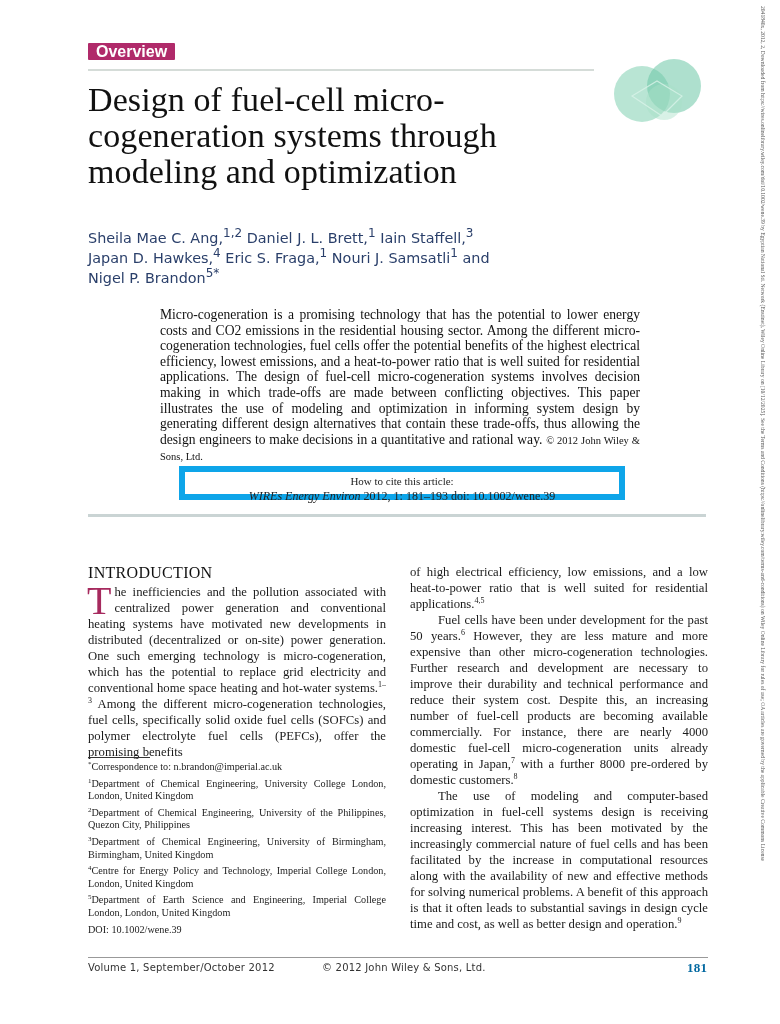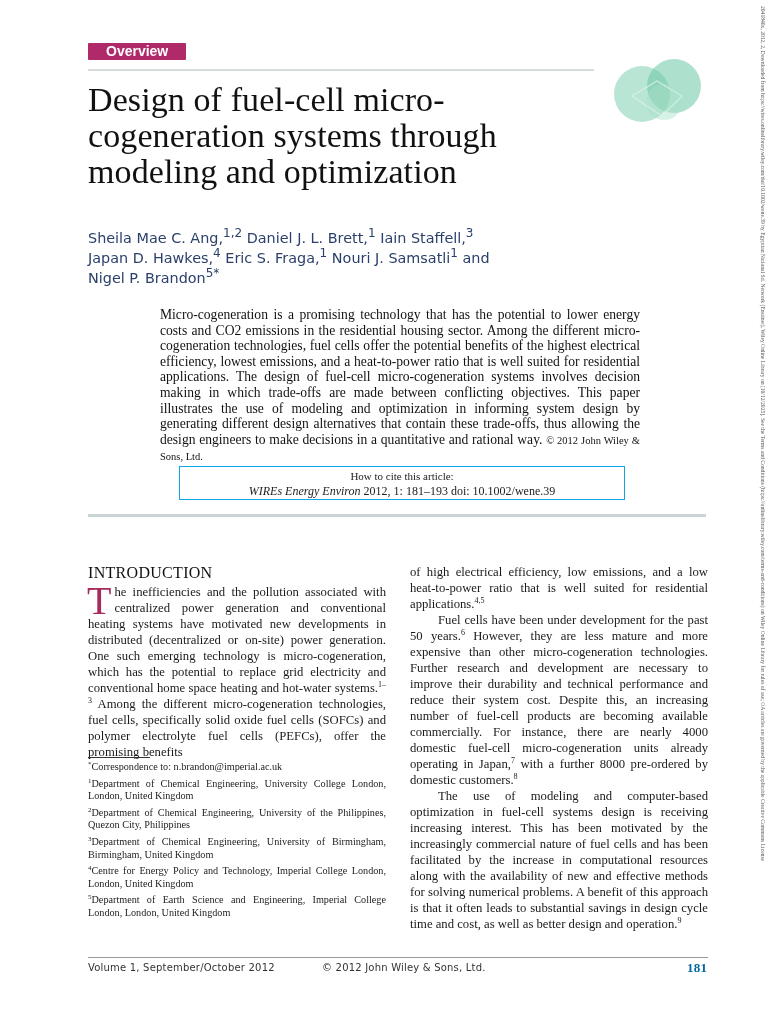--- a/index.html
+++ b/index.html
@@ -1,30 +1,30 @@
 <!DOCTYPE html>
 <html><head>
 <meta charset="utf-8">
 <style>
   html, body { margin:0; padding:0; background:#ffffff; }
   body { width:780px; height:1024px; position:relative; overflow:hidden; font-family:"Liberation Serif", serif; color:#1a1a1a; }
 
-  .badge { position:absolute; left:88px; top:43px; height:17px; padding:0 18px; background:#b02a6a; color:#fff; font-family:"Liberation Sans", sans-serif; font-size:14px; line-height:17px; font-weight:bold; border-radius:1px; }
+  .badge { position:absolute; left:88px; top:43px; height:17px; padding:0 8px; background:#b02a6a; color:#fff; font-family:"Liberation Sans", sans-serif; font-size:16px; line-height:17px; font-weight:bold; border-radius:1px; }
   .top-rule { position:absolute; left:88px; top:69px; width:506px; height:2px; background:#d5dcd8; }
   .logo { position:absolute; left:612px; top:56px; width:95px; height:68px; }
 
   .title { position:absolute; left:88px; top:82px; width:480px; margin:0; font-family:"Liberation Serif", serif; font-weight:normal; font-size:34px; line-height:36px; color:#111; letter-spacing:0.1px; }
 
   .authors { position:absolute; left:88px; top:228px; width:440px; font-family:"DejaVu Sans", sans-serif; font-size:14.4px; line-height:20px; color:#2a3f6a; }
   .authors sup { font-size:12px; vertical-align:6px; line-height:0; }
 
   .abstract { position:absolute; left:160px; top:307px; width:480px; font-size:13.6px; line-height:15.6px; text-align:justify; color:#111; }
   .abstract .copy { font-size:10.5px; }
 
-  .cite-box { position:absolute; left:179px; top:466px; width:446px; height:34px; border:1px solid #0ea5e9; box-sizing:border-box; text-align:center; font-size:11px; line-height:15px; padding-top:2px; color:#222; }
+  .cite-box { position:absolute; left:179px; top:466px; width:446px; height:34px; border:6px solid #0ea5e9; box-sizing:border-box; text-align:center; font-size:11px; line-height:15px; padding-top:2px; color:#222; }
   .cite-box .cite-line2 { font-size:12px; }
   .cite-box em { font-style:italic; }
 
   .mid-rule { position:absolute; left:88px; top:514px; width:618px; height:3px; background:#cad4d4; }
 
   .col { position:absolute; top:564px; width:298px; font-size:12.7px; line-height:16px; text-align:justify; color:#1a1a1a; }
   .col-left { left:88px; }
   .col-right { left:410px; }
   .section-head { font-family:"Liberation Serif", serif; font-size:16px; font-weight:normal; letter-spacing:0.3px; margin:0 0 2px 0; line-height:18px; color:#111; }
   .dropcap { float:left; font-size:40px; line-height:30px; color:#a62a5e; margin:2px 3px 0 -1px; font-family:"Liberation Serif", serif; }
@@ -88,20 +88,21 @@
 </div>
 
 <div class="fn-rule"></div>
 <div class="footnotes">
   <p class="fn"><sup>*</sup><span>Correspondence to: n.brandon@imperial.ac.uk</span></p>
   <p class="fn"><sup>1</sup><span>Department of Chemical Engineering, University College London, London, United Kingdom</span></p>
   <p class="fn"><sup>2</sup><span>Department of Chemical Engineering, University of the Philippines, Quezon City, Philippines</span></p>
   <p class="fn"><sup>3</sup><span>Department of Chemical Engineering, University of Birmingham, Birmingham, United Kingdom</span></p>
   <p class="fn"><sup>4</sup><span>Centre for Energy Policy and Technology, Imperial College London, London, United Kingdom</span></p>
   <p class="fn"><sup>5</sup><span>Department of Earth Science and Engineering, Imperial College London, London, United Kingdom</span></p>
+  <p class="fn"><span>DOI: 10.1002/wene.39</span></p>
 </div>
 
 <div class="col col-right">
   <p><span>of high electrical efficiency, low emissions, and a low heat-to-power ratio that is well suited for residential applications.</span><sup class="ref">4,5</sup></p>
   <p class="indent"><span>Fuel cells have been under development for the past 50 years.</span><sup class="ref">6</sup><span> However, they are less mature and more expensive than other micro-cogeneration technologies. Further research and development are necessary to improve their durability and technical performance and reduce their system cost. Despite this, an increasing number of fuel-cell products are becoming available commercially. For instance, there are nearly 4000 domestic fuel-cell micro-cogeneration units already operating in Japan,</span><sup class="ref">7</sup><span> with a further 8000 pre-ordered by domestic customers.</span><sup class="ref">8</sup></p>
   <p class="indent"><span>The use of modeling and computer-based optimization in fuel-cell systems design is receiving increasing interest. This has been motivated by the increasingly commercial nature of fuel cells and has been facilitated by the increase in computational resources along with the availability of new and effective methods for solving numerical problems. A benefit of this approach is that it often leads to substantial savings in design cycle time and cost, as well as better design and operation.</span><sup class="ref">9</sup></p>
 </div>
 
 <div class="bottom-rule"></div>
 <div class="footer footer-left">Volume 1, September/October 2012</div>

